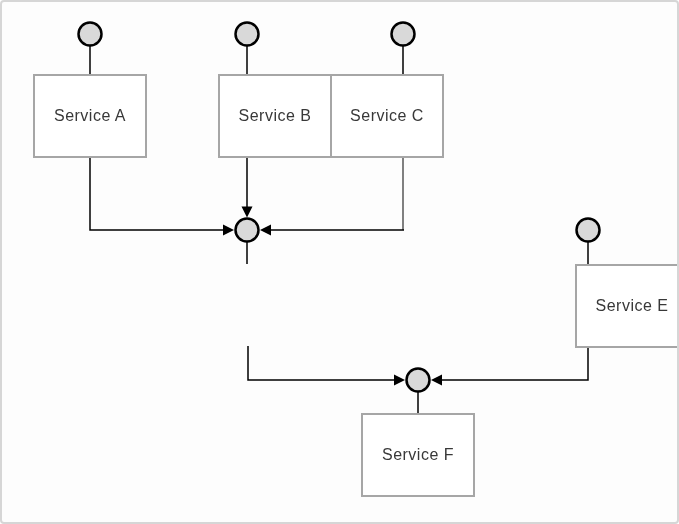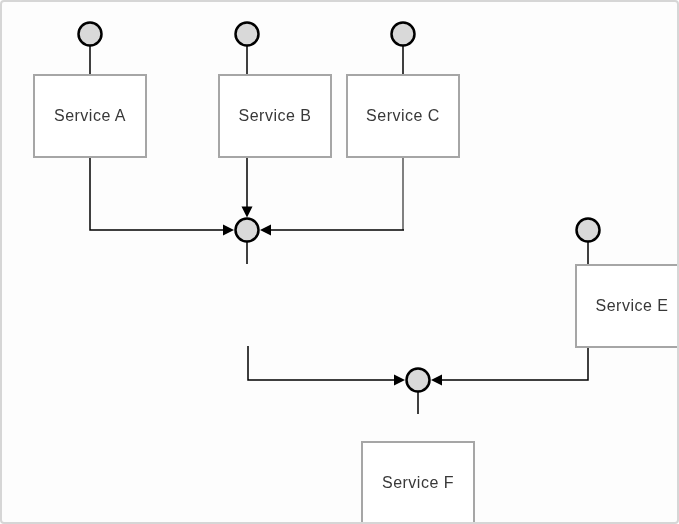--- a/index.html
+++ b/index.html
@@ -85,23 +85,23 @@
     <circle cx="245" cy="228" r="11.5" fill="#d9d9d9" stroke="#000000" stroke-width="2.5"></circle>
     <circle cx="416" cy="378" r="11.5" fill="#d9d9d9" stroke="#000000" stroke-width="2.5"></circle>
   </svg>
 
   <div class="node" style="left:31px;  top:72px;">
     <span class="node-label">Service A</span>
   </div>
   <div class="node" style="left:188px; top:72px;margin-left:28px;">
     <span class="node-label">Service B</span>
   </div>
-  <div class="node" style="left:344px; top:72px;">
+  <div class="node" style="left:328px; top:72px;">
     <span class="node-label">Service C</span>
   </div>
   <div class="node" style="left:529px; top:262px;margin-left:44px;">
     <span class="node-label">Service E</span>
   </div>
-  <div class="node" style="left:359px; top:411px;margin-top:28px;">
+  <div class="node" style="left:359px; top:411px;">
     <span class="node-label">Service F</span>
   </div>
 
 </div>
 
 </body></html>

